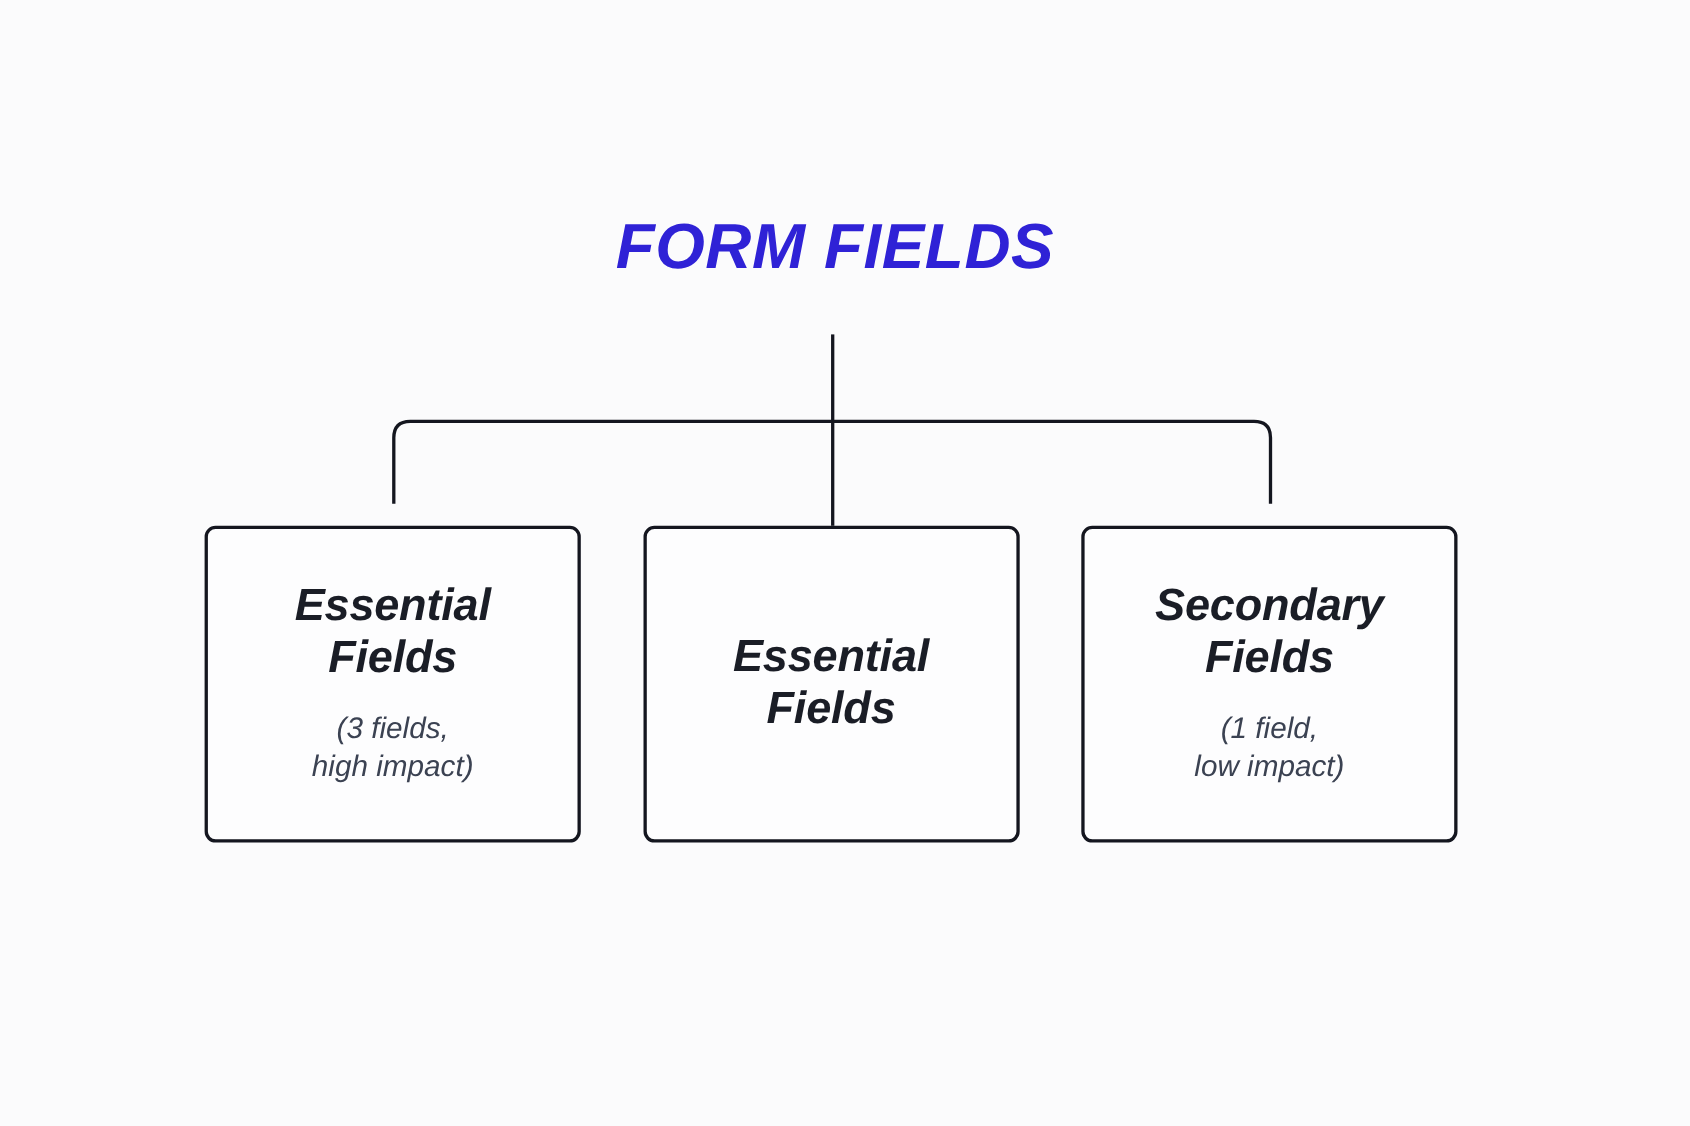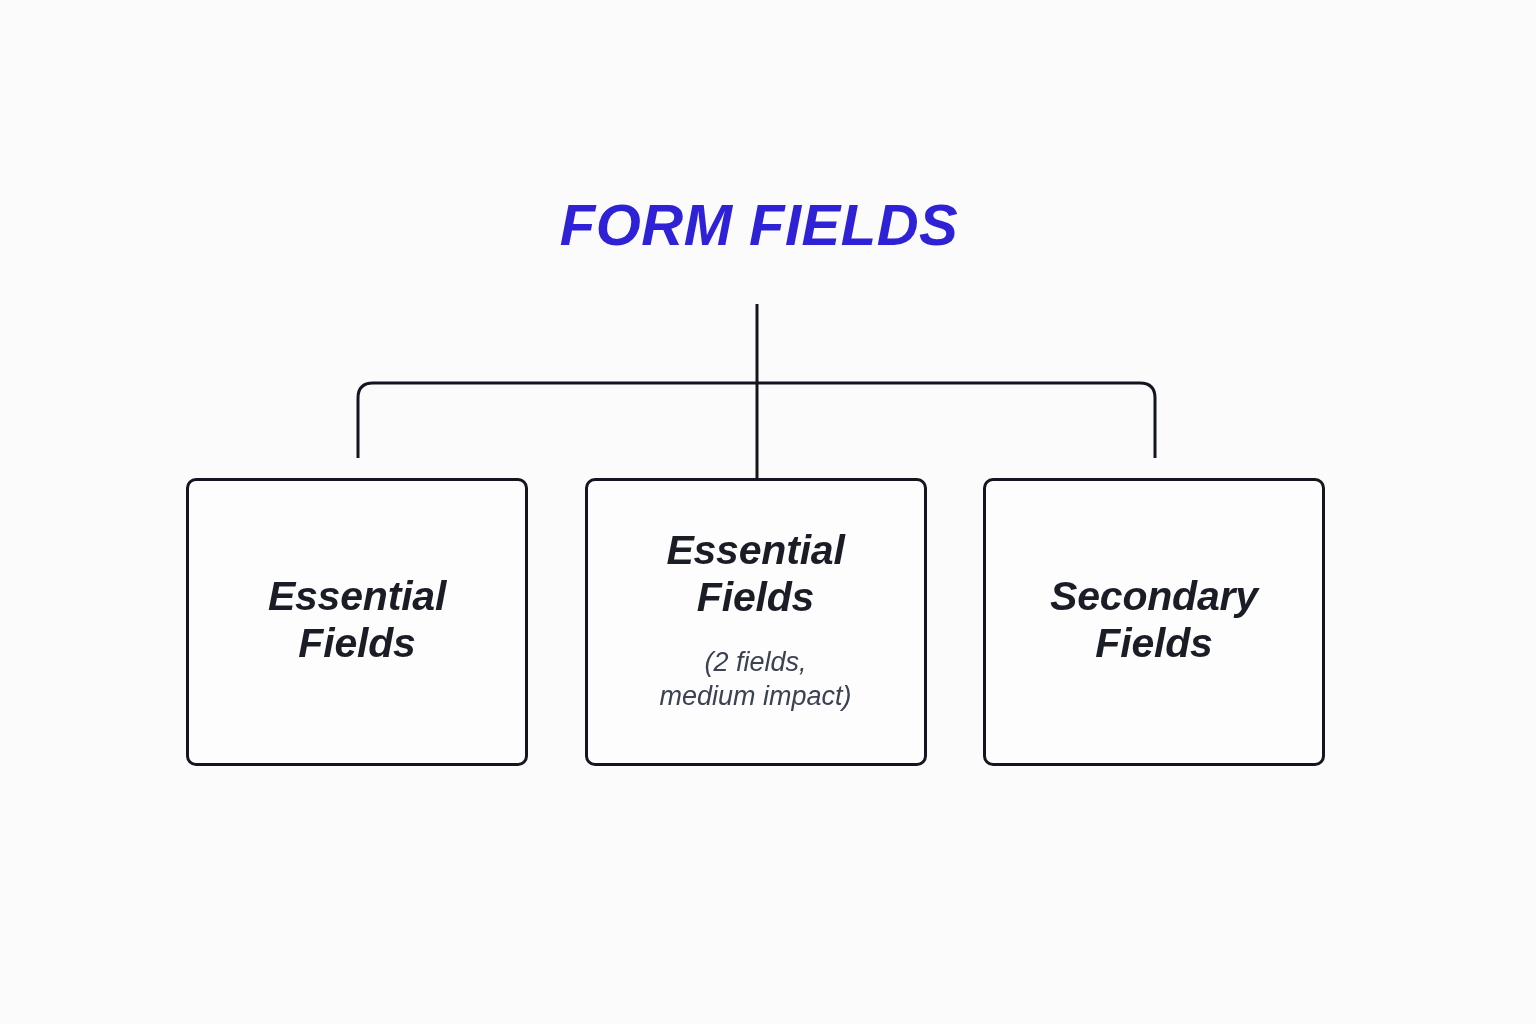--- a/index.html
+++ b/index.html
@@ -106,28 +106,30 @@
 
     <path d="M 358 458 L 358 398 Q 358 383 373 383 L 757 383" stroke="#14161f" stroke-width="3" fill="none" stroke-linecap="butt"></path>
     <path d="M 757 383 L 1140 383 Q 1155 383 1155 398 L 1155 458" stroke="#14161f" stroke-width="3" fill="none" stroke-linecap="butt"></path>
   </svg>
 
   <div class="nodes-row">
 
     <div class="node-box">
       <div class="node-title">Essential
 Fields</div>
+      <div class="node-sub">(3 fields,
+high impact)</div>
     </div>
 
     <div class="node-box">
       <div class="node-title">Essential
 Fields</div>
-      <div class="node-sub">(2 fields,
-medium impact)</div>
     </div>
 
     <div class="node-box">
       <div class="node-title">Secondary
 Fields</div>
+      <div class="node-sub">(1 field,
+low impact)</div>
     </div>
 
   </div>
 </div>
 
 </body></html>

